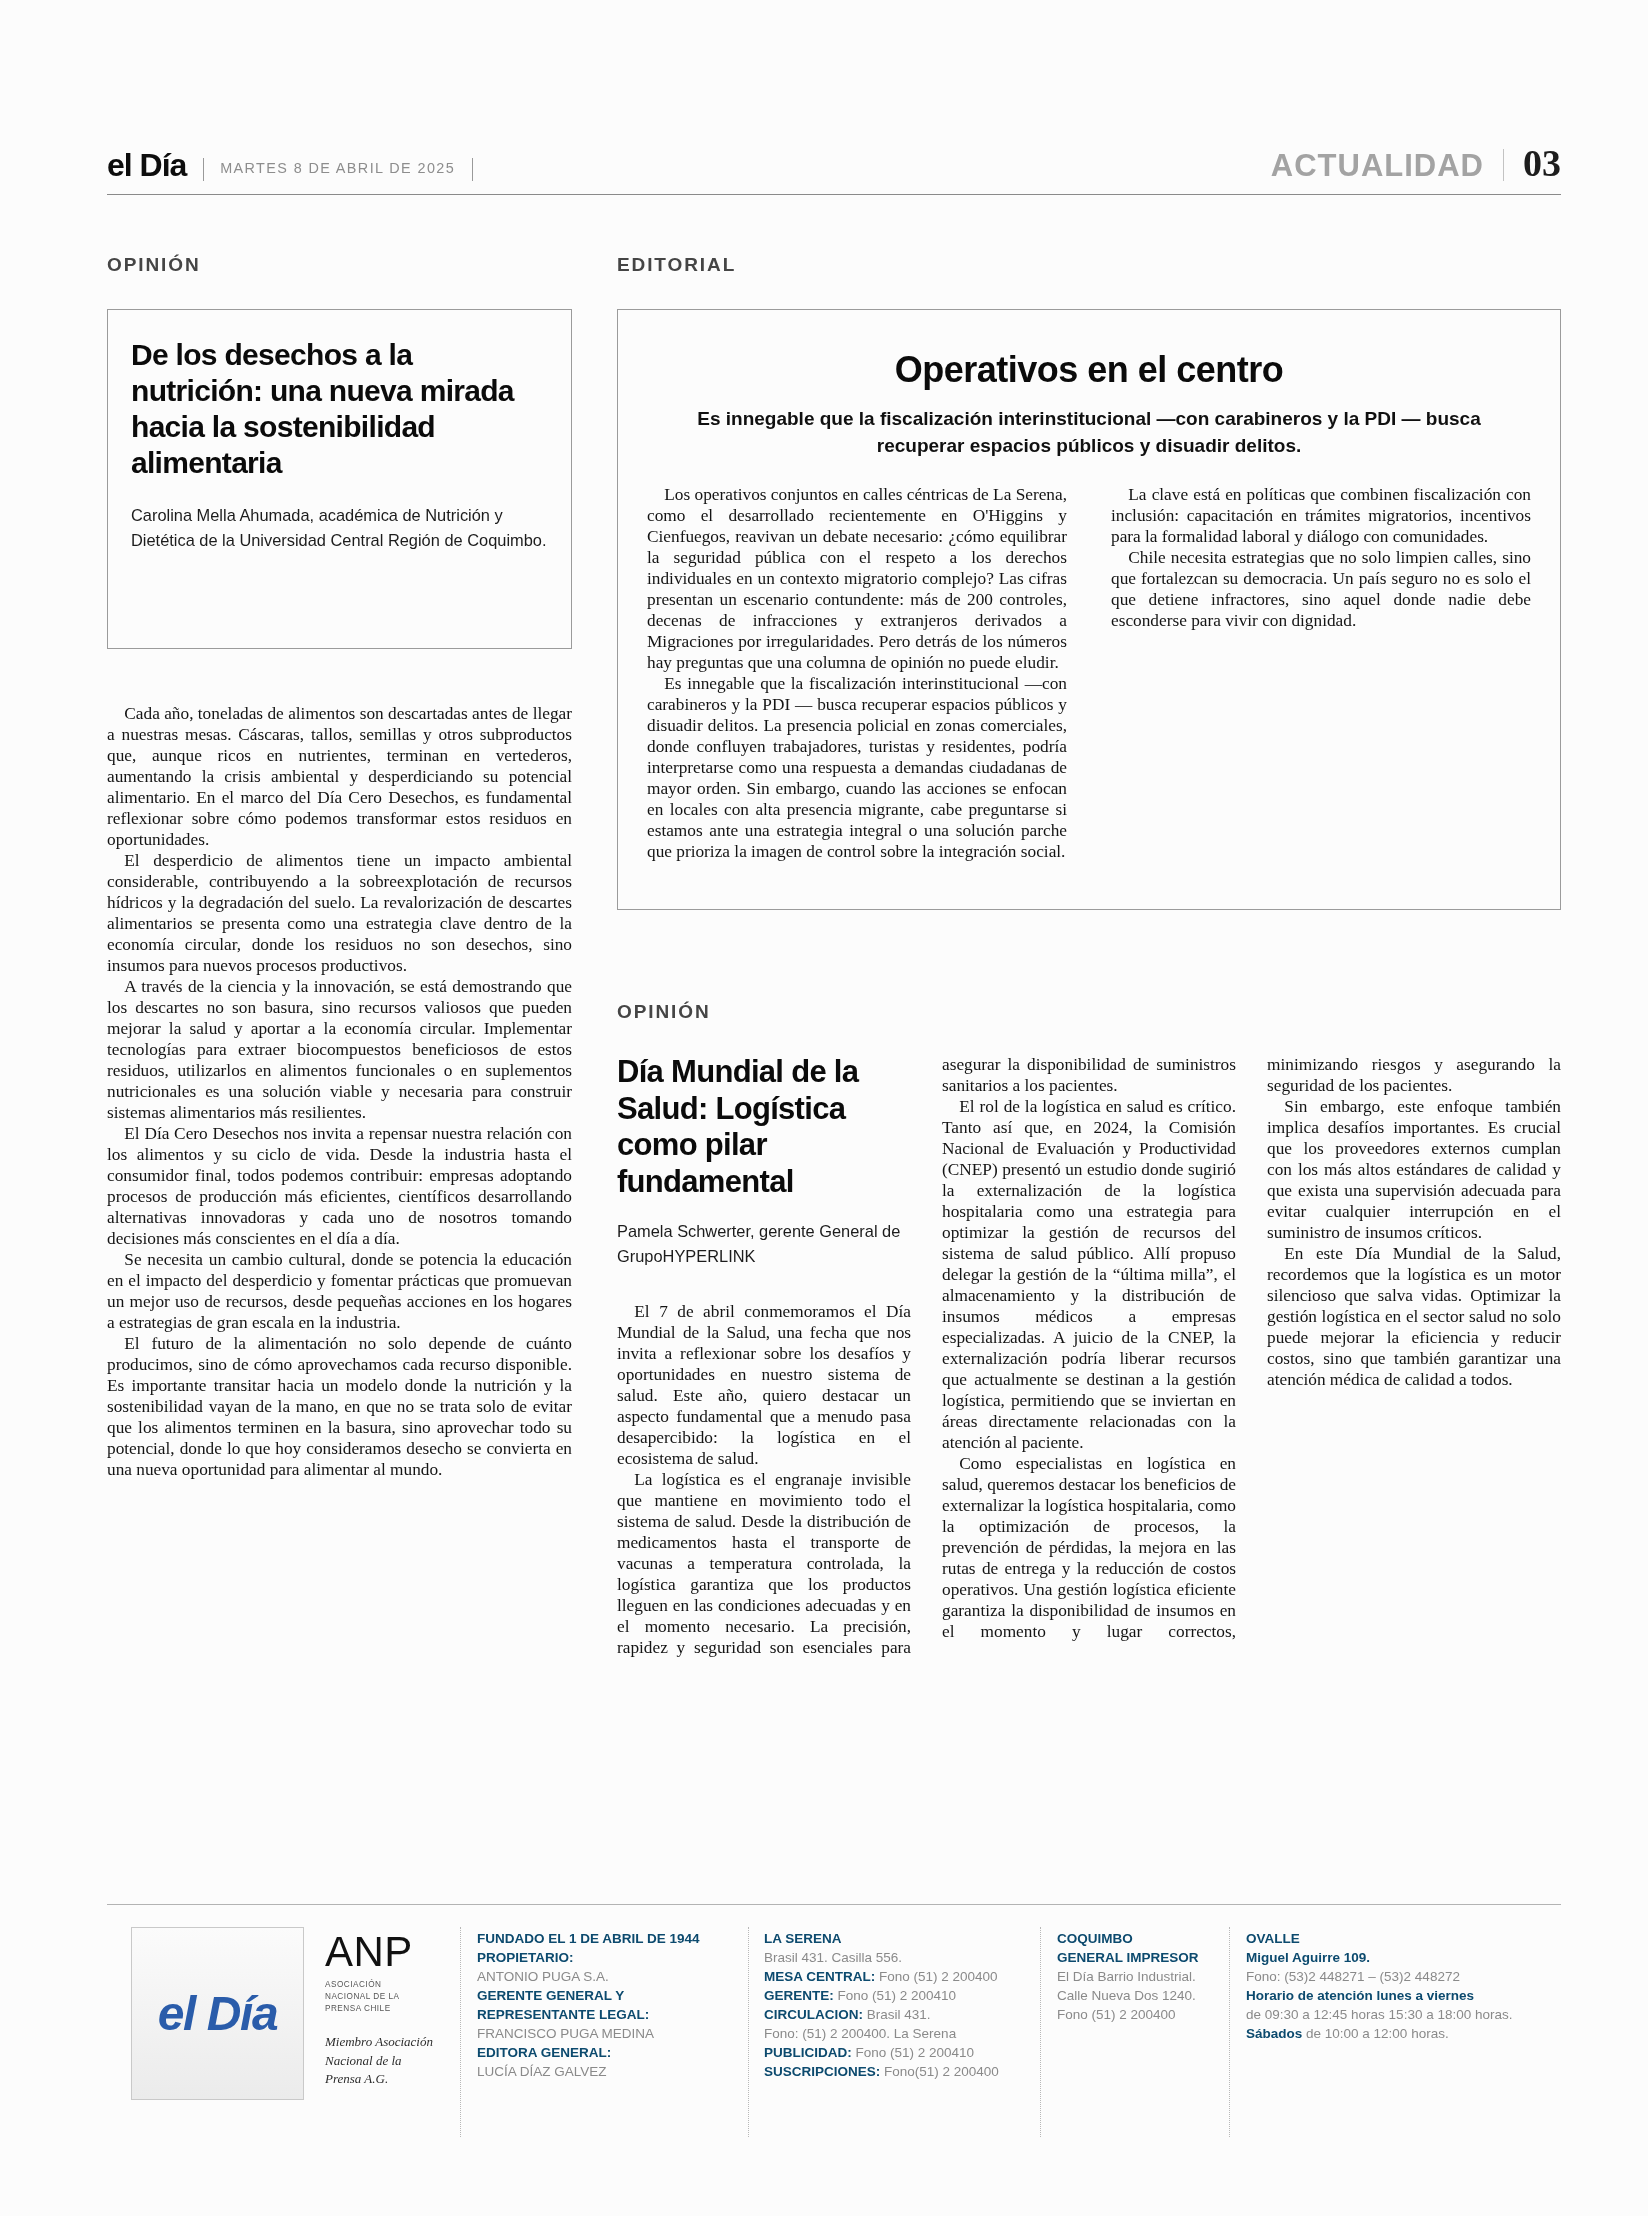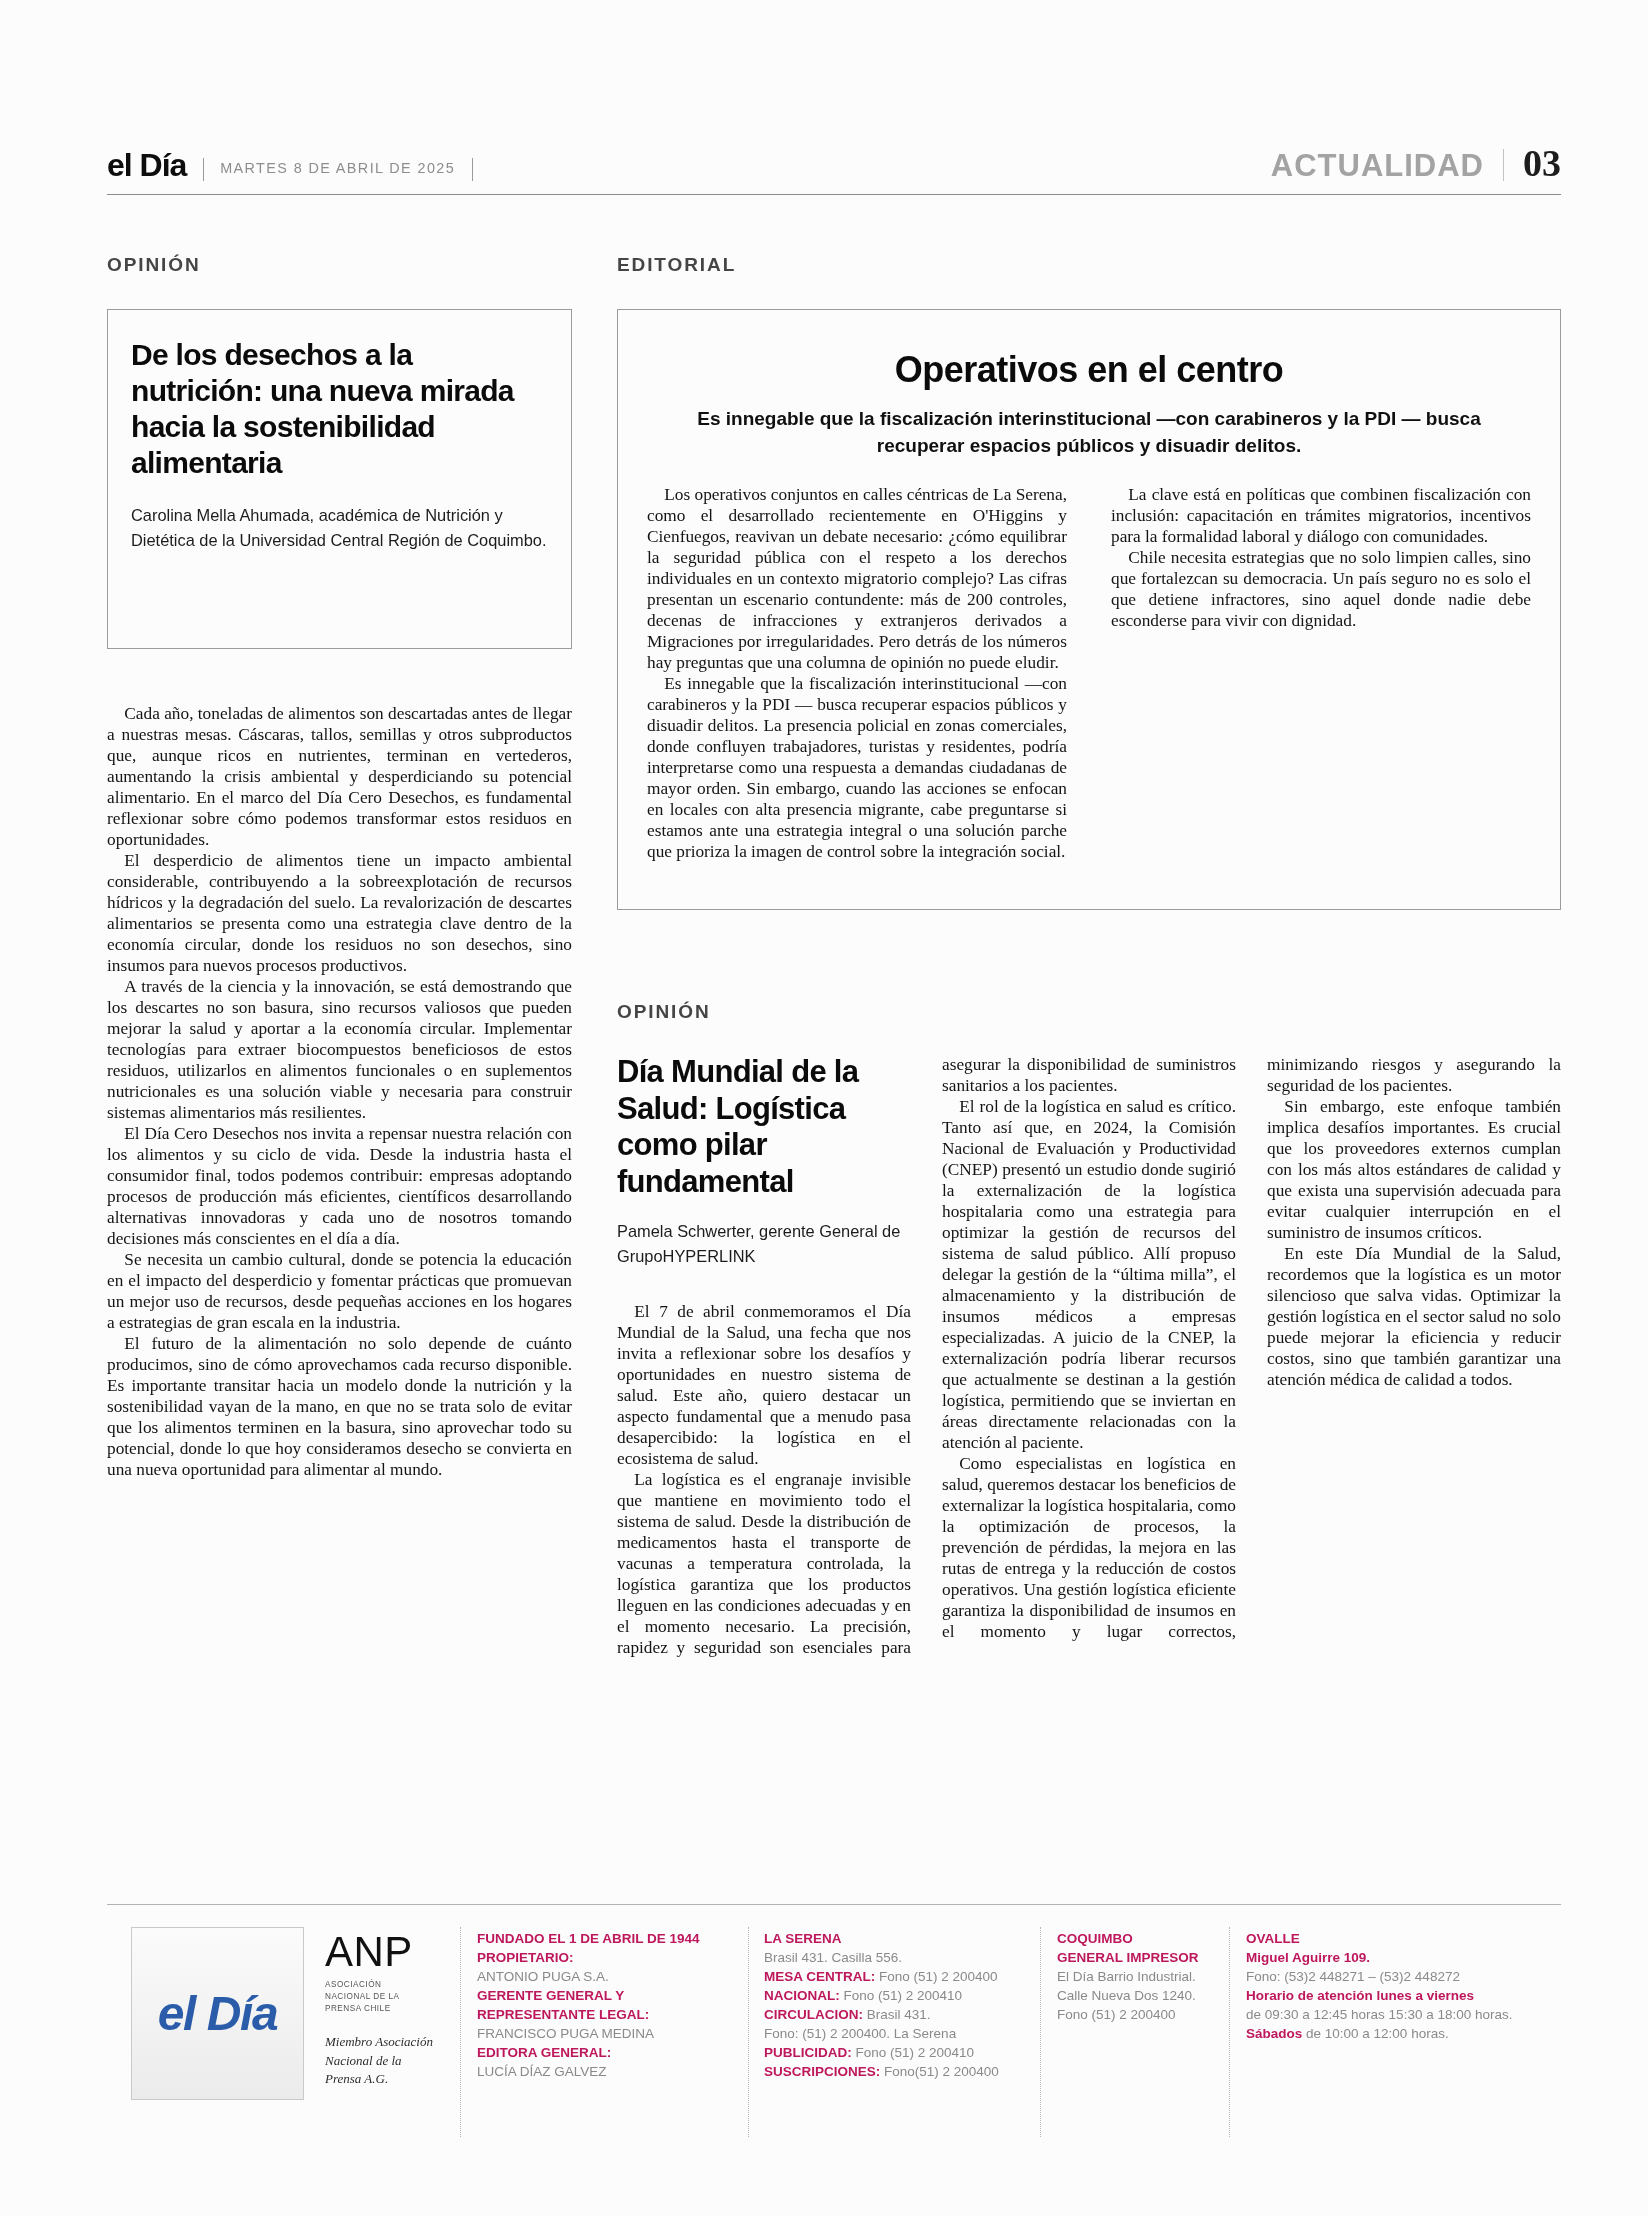--- a/index.html
+++ b/index.html
@@ -70,21 +70,21 @@
 
   .fsep { position:absolute; top:1927px; height:210px; border-left:1px dotted #b8b8b8; }
   #fsep-1 { left:460px; } #fsep-2 { left:748px; } #fsep-3 { left:1040px; } #fsep-4 { left:1229px; }
 
   .fcol { position:absolute; top:1929px; font-size:13.5px; line-height:19px; }
   #fcol-admin { left:477px; width:260px; }
   #fcol-serena { left:764px; width:264px; }
   #fcol-coquimbo { left:1057px; width:164px; }
   #fcol-ovalle { left:1246px; width:316px; }
   .f-line { white-space:normal; }
-  .f-b { font-weight:bold; color:#be185d; }
+  .f-b { font-weight:bold; color:#0c4a6e; }
   .f-t { color:#8a8a8a; }
 </style>
 </head>
 <body>
 
 <div class="page">
 
   <div class="header">
     <div class="header-left">
       <span class="masthead">el Día</span>
@@ -165,21 +165,21 @@
       <div class="f-line"><span class="f-b">GERENTE GENERAL Y</span></div>
       <div class="f-line"><span class="f-b">REPRESENTANTE LEGAL:</span></div>
       <div class="f-line"><span class="f-t">FRANCISCO PUGA MEDINA</span></div>
       <div class="f-line"><span class="f-b">EDITORA GENERAL:</span></div>
       <div class="f-line"><span class="f-t">LUCÍA DÍAZ GALVEZ</span></div>
     </div>
   <div class="fcol" id="fcol-serena">
       <div class="f-line"><span class="f-b">LA SERENA</span></div>
       <div class="f-line"><span class="f-t">Brasil 431. Casilla 556.</span></div>
       <div class="f-line"><span class="f-b">MESA CENTRAL:</span><span class="f-t"> Fono (51) 2 200400</span></div>
-      <div class="f-line"><span class="f-b">NACIONAL:</span><span class="f-t"> Fono (51) 2 200410</span></div>
+      <div class="f-line"><span class="f-b">GERENTE:</span><span class="f-t"> Fono (51) 2 200410</span></div>
       <div class="f-line"><span class="f-b">CIRCULACION:</span><span class="f-t"> Brasil 431.</span></div>
       <div class="f-line"><span class="f-t">Fono: (51) 2 200400. La Serena</span></div>
       <div class="f-line"><span class="f-b">PUBLICIDAD:</span><span class="f-t"> Fono (51) 2 200410</span></div>
       <div class="f-line"><span class="f-b">SUSCRIPCIONES:</span><span class="f-t"> Fono(51) 2 200400</span></div>
     </div>
   <div class="fcol" id="fcol-coquimbo">
       <div class="f-line"><span class="f-b">COQUIMBO</span></div>
       <div class="f-line"><span class="f-b">GENERAL IMPRESOR</span></div>
       <div class="f-line"><span class="f-t">El Día Barrio Industrial.</span></div>
       <div class="f-line"><span class="f-t">Calle Nueva Dos 1240.</span></div>

